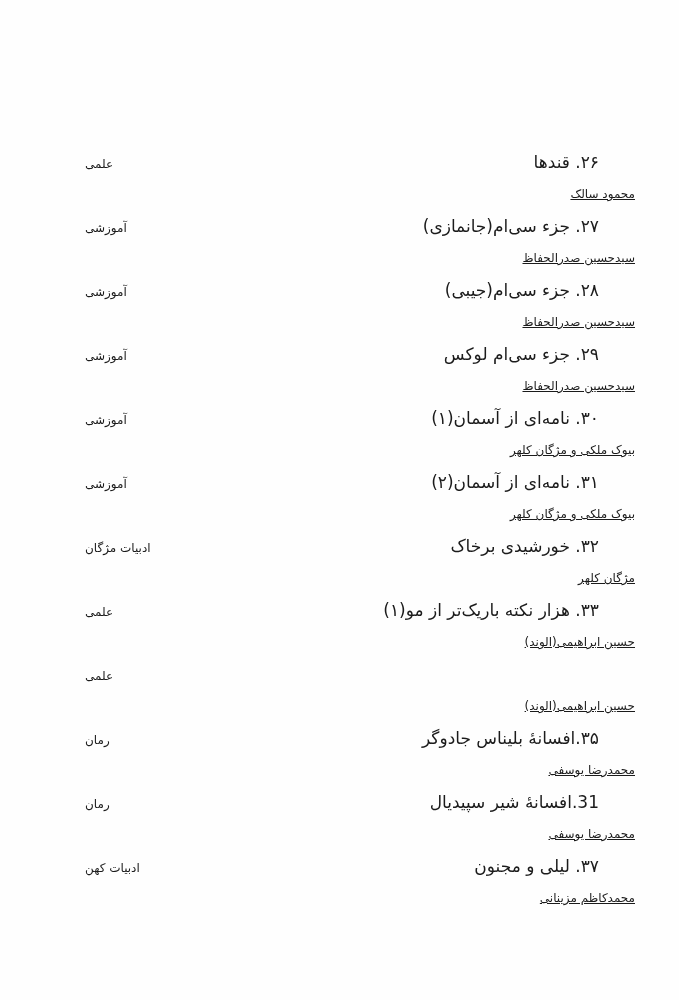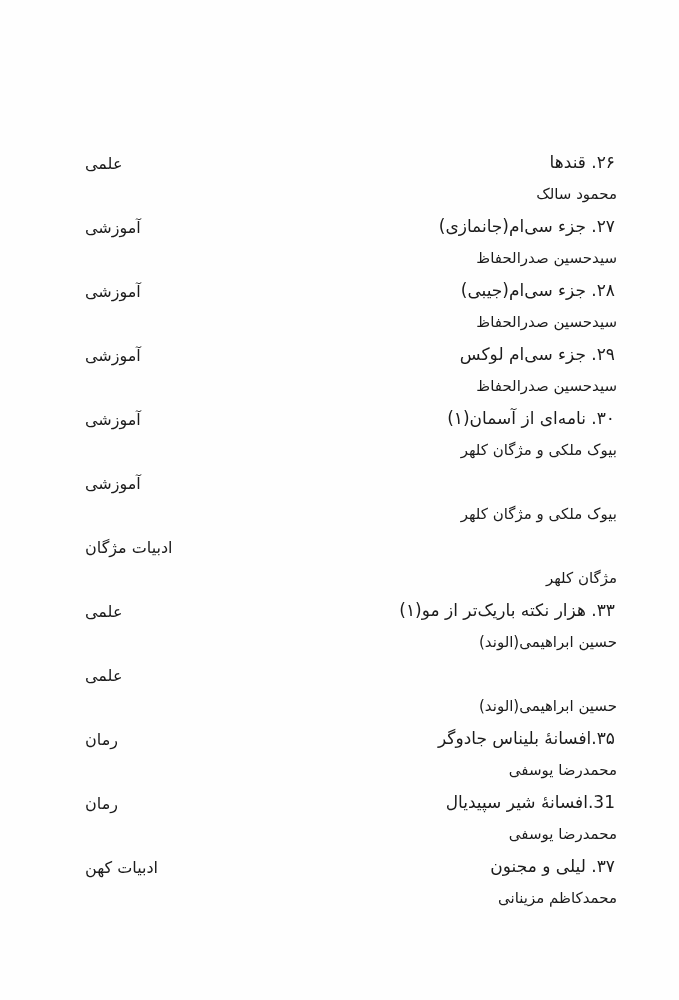--- a/index.html
+++ b/index.html
@@ -26,44 +26,45 @@
     left: 0;
     right: 0;
   }
   .entry {
     position: relative;
     height: 64px;
   }
   .title-line {
     position: absolute;
     top: 0;
-    right: 64px;
+    right: 80px;
     direction: rtl;
     unicode-bidi: plaintext;
     font-size: 17px;
     line-height: 32px;
     white-space: nowrap;
   }
   .author-line {
     position: absolute;
     top: 32px;
-    right: 62px;
+    right: 44px;
     direction: rtl;
     unicode-bidi: plaintext;
-    font-size: 15px;
+    font-size: 12px;
     line-height: 32px;
     white-space: nowrap;
+    text-decoration: underline;
   }
   .category-label {
     position: absolute;
     top: 2px;
     left: 85px;
     direction: rtl;
     unicode-bidi: plaintext;
-    font-size: 16px;
+    font-size: 12px;
     line-height: 32px;
     white-space: nowrap;
   }
 </style>
 </head>
 <body>
 
 <div class="page">
   <div class="book-list">
   <div class="entry">
@@ -90,25 +91,27 @@
     <div class="category-label">آموزشی</div>
   </div>
 
   <div class="entry">
     <div class="title-line">۳۰. نامه‌ای از آسمان(۱)</div>
     <div class="author-line">بیوک ملکی و مژگان کلهر</div>
     <div class="category-label">آموزشی</div>
   </div>
 
   <div class="entry">
+    <div class="title-line">۳۱. نامه‌ای از آسمان(۲)</div>
     <div class="author-line">بیوک ملکی و مژگان کلهر</div>
     <div class="category-label">آموزشی</div>
   </div>
 
   <div class="entry">
+    <div class="title-line">۳۲. خورشیدی برخاک</div>
     <div class="author-line">مژگان کلهر</div>
     <div class="category-label">ادبیات مژگان</div>
   </div>
 
   <div class="entry">
     <div class="title-line">۳۳. هزار نکته باریک‌تر از مو(۱)</div>
     <div class="author-line">حسین ابراهیمی(الوند)</div>
     <div class="category-label">علمی</div>
   </div>
 

